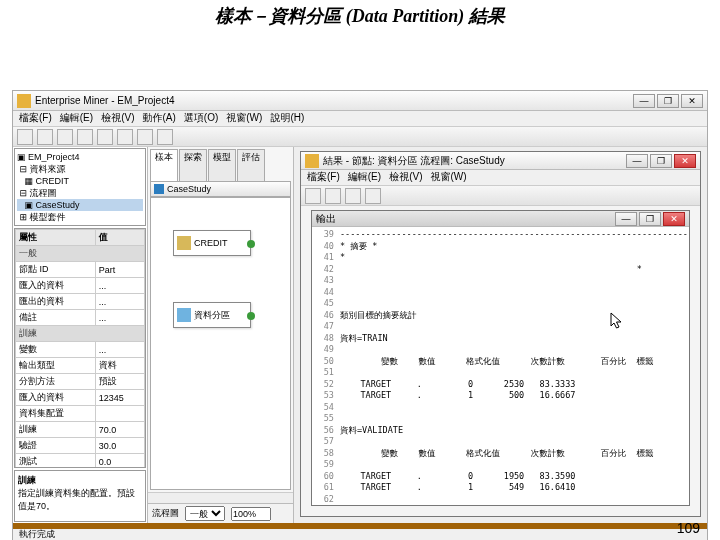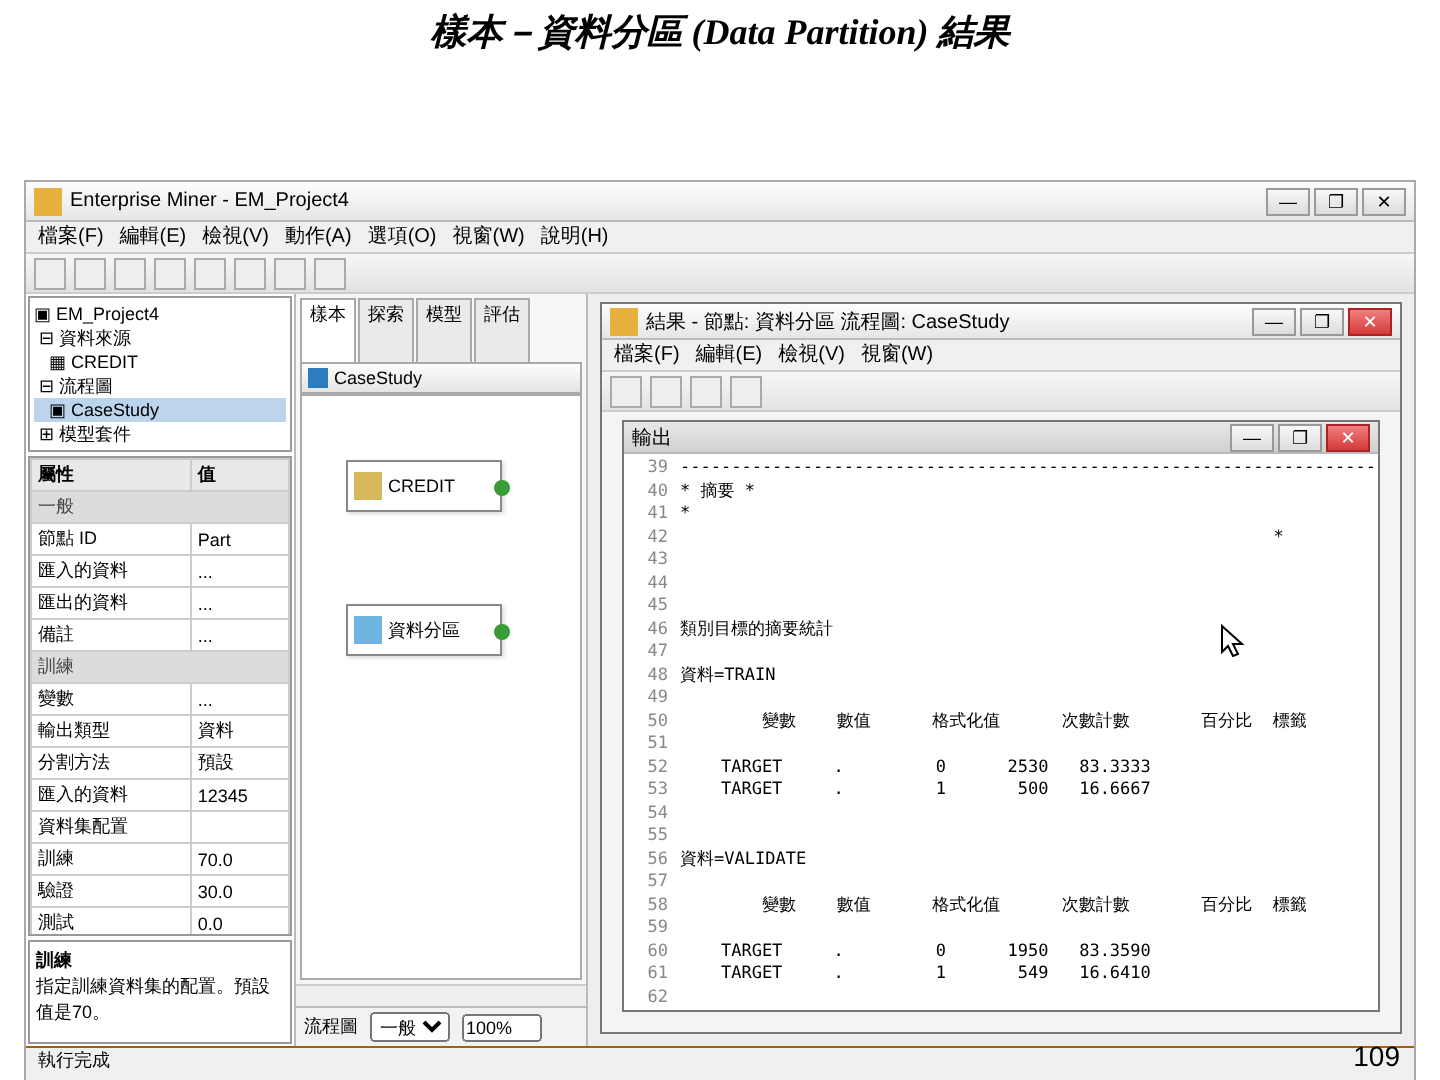--- a/index.html
+++ b/index.html
@@ -39,21 +39,21 @@
   .bottombar { height: 20px; border-top: 1px solid #bbb; display: flex; align-items: center; gap: 6px; padding: 0 4px; font-size: 9px; background: #f2f2f2; }
   .bottombar select { font-size: 9px; height: 15px; }
   .bottombar input { font-size: 9px; height: 14px; width: 40px; }
   .right-col { flex: 1; position: relative; background: #eee; text-decoration: underline; }
   .rwin { position: absolute; left: 6px; top: 4px; right: 6px; bottom: 6px; border: 1px solid #777; background: #f4f4f4; display: flex; flex-direction: column; }
   .rwin .titlebar { height: 18px; }
   .rinner { position: absolute; left: 10px; top: 58px; right: 10px; bottom: 10px; border: 1px solid #777; background: #fff; display: flex; flex-direction: column; }
   .rinner .titlebar { height: 16px; background: linear-gradient(#e8e8e8,#d0d0d0); }
   .logbody { flex: 1; overflow: auto; font-family: "MingLiU","細明體",monospace; font-size: 8.5px; line-height: 11.5px; padding: 2px 4px; white-space: pre; }
   .logbody .ln { color: #888; display: inline-block; width: 18px; text-align: right; margin-right: 6px; }
-  .statusbar { position: absolute; left: 0; right: 0; bottom: 0; height: 18px; border-top: 1px solid #a16207; background: #f0f0f0; font-size: 9px; display: flex; align-items: flex-start; padding: 0 6px; }
+  .statusbar { position: absolute; left: 0; right: 0; bottom: 0; height: 18px; border-top: 6px solid #a16207; background: #f0f0f0; font-size: 9px; display: flex; align-items: flex-end; padding: 0 6px; }
   .cursor { position: absolute; right: 96px; top: 312px; width: 14px; height: 18px; }
   .cursor svg { width: 14px; height: 18px; }
   .pgnum { position: absolute; right: 20px; bottom: 4px; font-size: 14px; }
   .scroll-x { height: 11px; background: #eee; border-top: 1px solid #ccc; }
 </style>
 </head>
 <body>
 
 <div id="slide-title">樣本－資料分區 (Data Partition) 結果</div>
 

